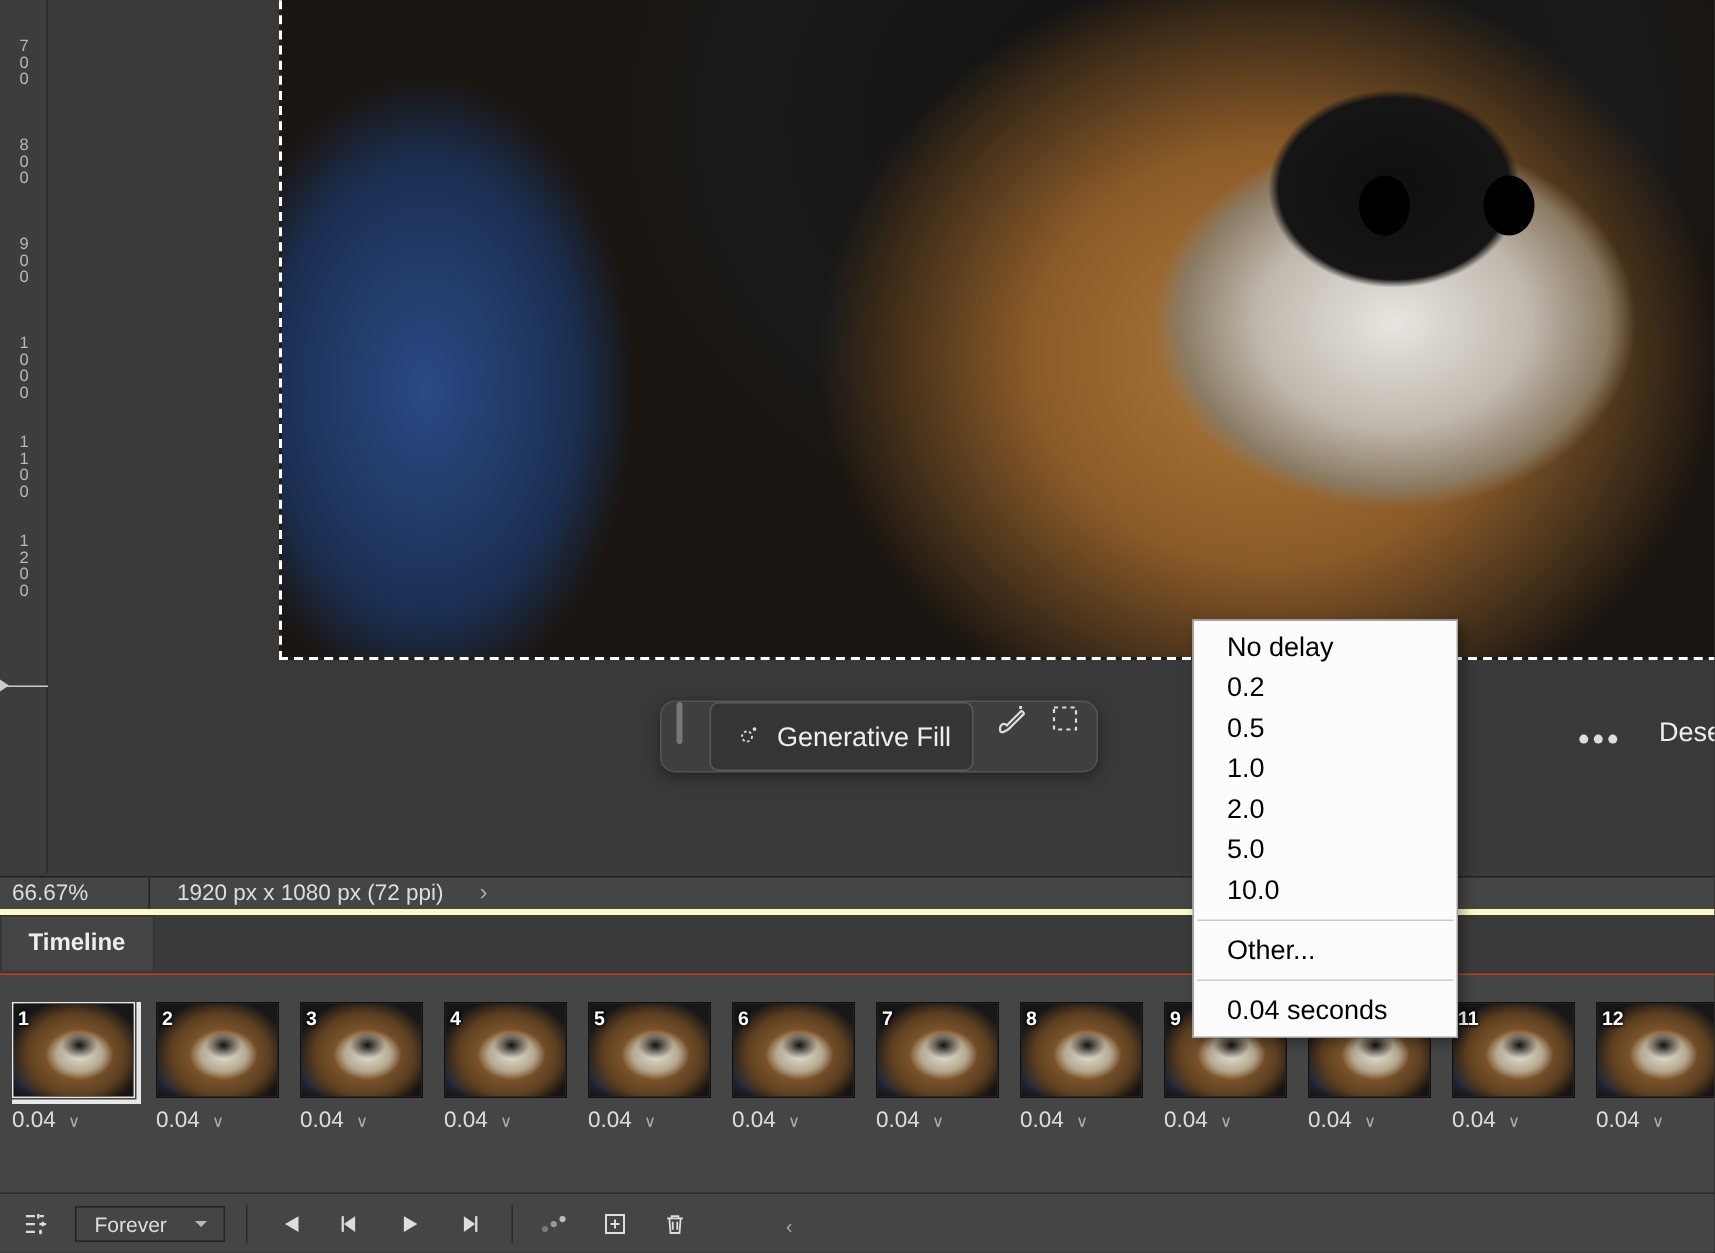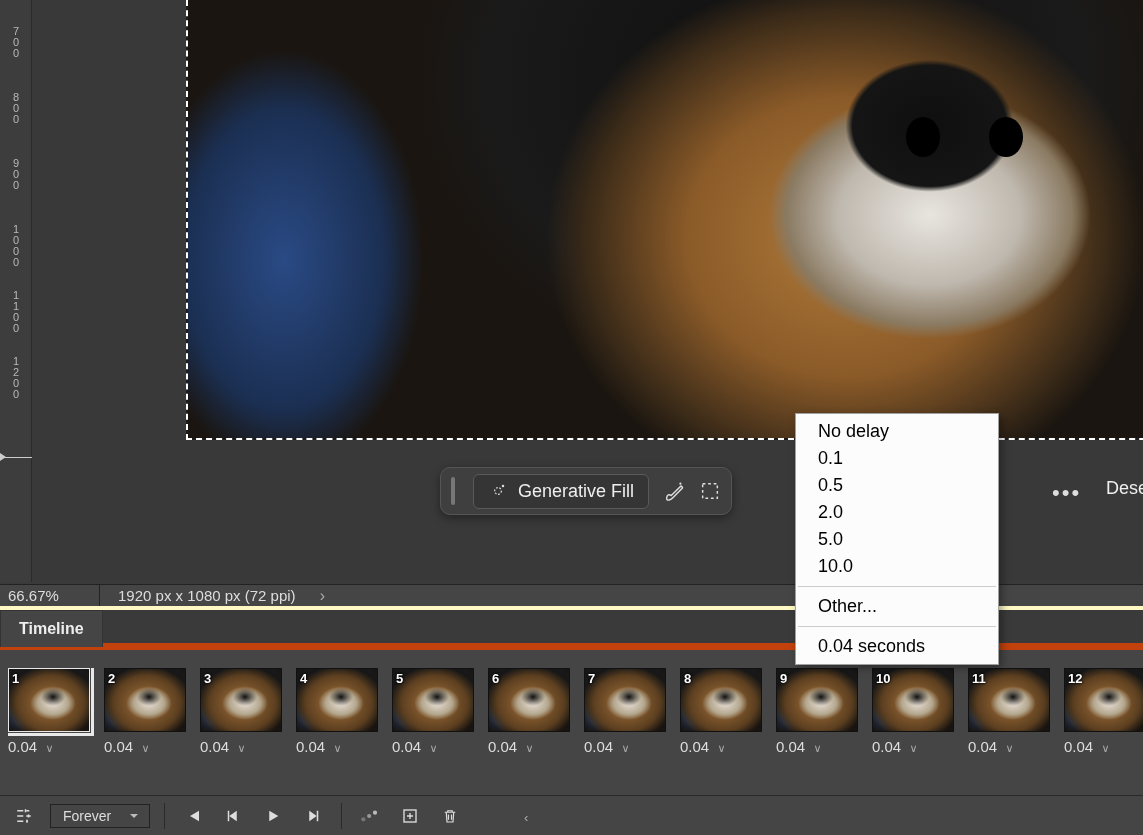--- a/index.html
+++ b/index.html
@@ -43,21 +43,21 @@
       #1a1510;
   }
   .nostril{position:absolute;width:34px;height:40px;background:#000;border-radius:50%;}
   .nostril.l{left:60%;top:28%;}
   .nostril.r{left:67%;top:28%;}
 
   
   .context-toolbar {
     position: absolute; left: 440px; top: 467px; height: 48px;
     background: #3f3f3f; border: 1px solid #555; border-radius: 10px;
-    display: flex; align-items: center; padding: 0 10px; gap: 14px;
+    display: flex; padding: 0 10px; gap: 14px;
     box-shadow: 0 3px 10px rgba(0,0,0,.4);
   }
   .grip { width: 4px; height: 28px; background: #777; border-radius: 2px; margin-right:4px;}
   .genfill-btn { display: flex; align-items: center; gap: 10px; background:#353535; border:1px solid #5a5a5a; border-radius:6px; padding:6px 14px; color:#eee; font-size:18px; cursor:pointer;}
   .brush-icon,.crop-icon{ width:22px;height:22px; color:#ddd; cursor:pointer;}
   .more-dots{ color:#ddd; font-size:22px; letter-spacing:2px; cursor:pointer; padding:0 6px;}
   .deselect-label{ position:absolute; left:1106px; top:478px; color:#eee; font-size:18px;}
 
   
   .status-bar {
@@ -65,21 +65,21 @@
     background: #454545; border-top:1px solid #222; border-bottom:4px solid #fef9c3;
     display:flex; align-items:center; font-size:15px; color:#ddd;
   }
   .zoom-field{ width:100px; padding-left:8px; border-right:1px solid #222; height:100%; display:flex;align-items:center;}
   .doc-info{ padding:0 18px; flex:0 0 auto;}
   .chevron-r{ color:#aaa; font-size:16px; padding:0 6px; cursor:pointer;}
 
   
   .timeline-panel { position:absolute; left:0; top:610px; right:0; bottom:0; background:#454545;}
   .timeline-tab { position:absolute; left:0; top:0; padding:9px 18px; background:#454545; border:1px solid #333; border-bottom:none; font-size:16px; font-weight:600; color:#eee;}
-  .tab-strip{ position:absolute; left:0; right:0; top:0; height:40px; border-bottom:7px solid #c2410c; background:#3a3a3a;}
+  .tab-strip{ position:absolute; left:0; right:0; top:0; height:40px; border-bottom:1px solid #c2410c; background:#3a3a3a;}
   .tab-strip .timeline-tab{background:#454545;}
 
   .frames-row{ position:absolute; left:8px; right:0; top:58px; height:110px; display:flex; gap:14px; overflow:hidden;}
   .frame{ width:82px; flex-shrink:0;}
   .thumb{ width:82px; height:64px; border:1px solid #111; position:relative; overflow:hidden; cursor:pointer;}
   .thumb .mini-dog{position:absolute;inset:0;
     background:
       radial-gradient(ellipse 20px 15px at 55% 45%, #111 0%, rgba(0,0,0,0) 60%),
       radial-gradient(ellipse 38px 28px at 55% 55%, #e8e0d5 0%, #b5a890 40%, rgba(0,0,0,0) 60%),
       radial-gradient(ellipse 60px 50px at 52% 55%, #a8733a 0%, #5c3f20 55%, rgba(0,0,0,0) 75%),
@@ -93,21 +93,21 @@
 
   
   .playback{ position:absolute; left:0; right:0; bottom:0; height:40px; background:#454545; border-top:1px solid #2a2a2a; display:flex; align-items:center; padding:0 10px; gap:12px;}
   .pb-btn{ width:28px; height:28px; display:flex;align-items:center;justify-content:center; color:#ddd; cursor:pointer;}
   .loop-select{ display:flex; align-items:center; gap:18px; border:1px solid #222; padding:3px 10px 3px 12px; font-size:14px; color:#ddd; cursor:pointer;}
   .sep{ width:1px; height:26px; background:#2a2a2a; margin:0 2px;}
   .pb-scroll-chevron{position:absolute; left:524px; bottom:10px; color:#aaa; font-size:13px;}
 
   
   .delay-menu{
-    position:absolute; left:795px; top:413px; width:204px; background:#fcfcfc;
+    position:absolute; left:795px; top:413px; width:177px; background:#fcfcfc;
     border:1px solid #a0a0a0; box-shadow:3px 3px 8px rgba(0,0,0,.35);
     padding:4px 0; z-index:50;
   }
   .delay-menu .mi{ padding:3px 22px; font-size:18px; color:#000; cursor:pointer; white-space:nowrap;}
   .delay-menu .mi.sel{ background:#0a64d8; color:#fff;}
   .delay-menu hr{ border:none; border-top:1px solid #ccc; margin:6px 2px;}
 
   svg{display:block;}
 </style>
 </head>
@@ -338,22 +338,23 @@
         <svg width="18" height="18" viewBox="0 0 24 24">
           <path d="M5 7h14M9 7V5h6v2M7 7l1 13h8l1-13M10 10v7M14 10v7" fill="none" stroke="#ddd" stroke-width="1.6"></path>
         </svg>
       </span>
     <span class="pb-scroll-chevron">‹</span>
   </div>
 </div>
 
 <div class="delay-menu" id="delay-menu">
     <div class="mi">No delay</div>
-    <div class="mi">0.1</div>
+    <div class="mi">0.2</div>
     <div class="mi">0.5</div>
+    <div class="mi">1.0</div>
     <div class="mi">2.0</div>
     <div class="mi">5.0</div>
     <div class="mi">10.0</div>
     <hr>
     <div class="mi">Other...</div>
     <hr>
     <div class="mi">0.04 seconds</div>
   </div>
 
 </body></html>

